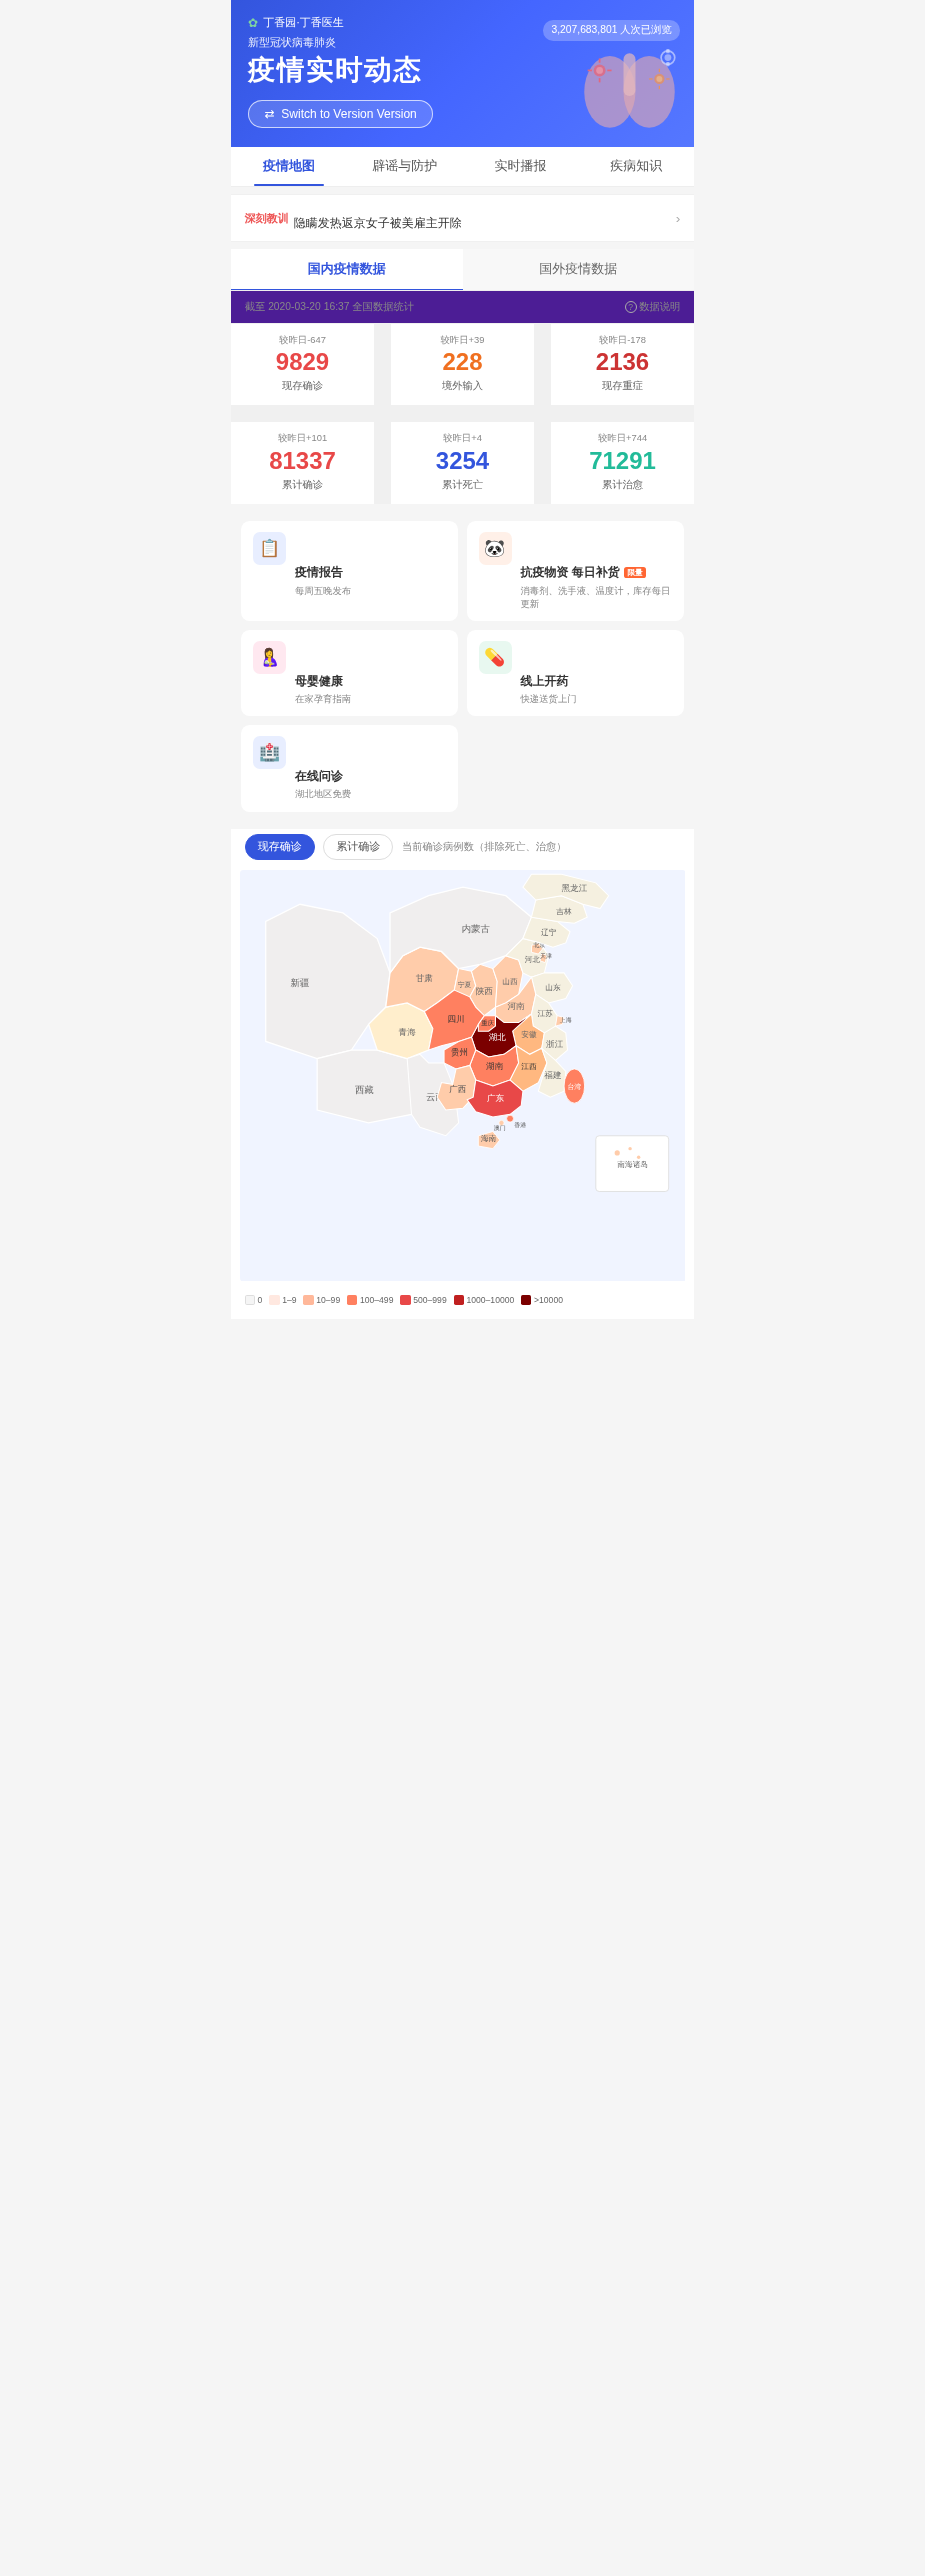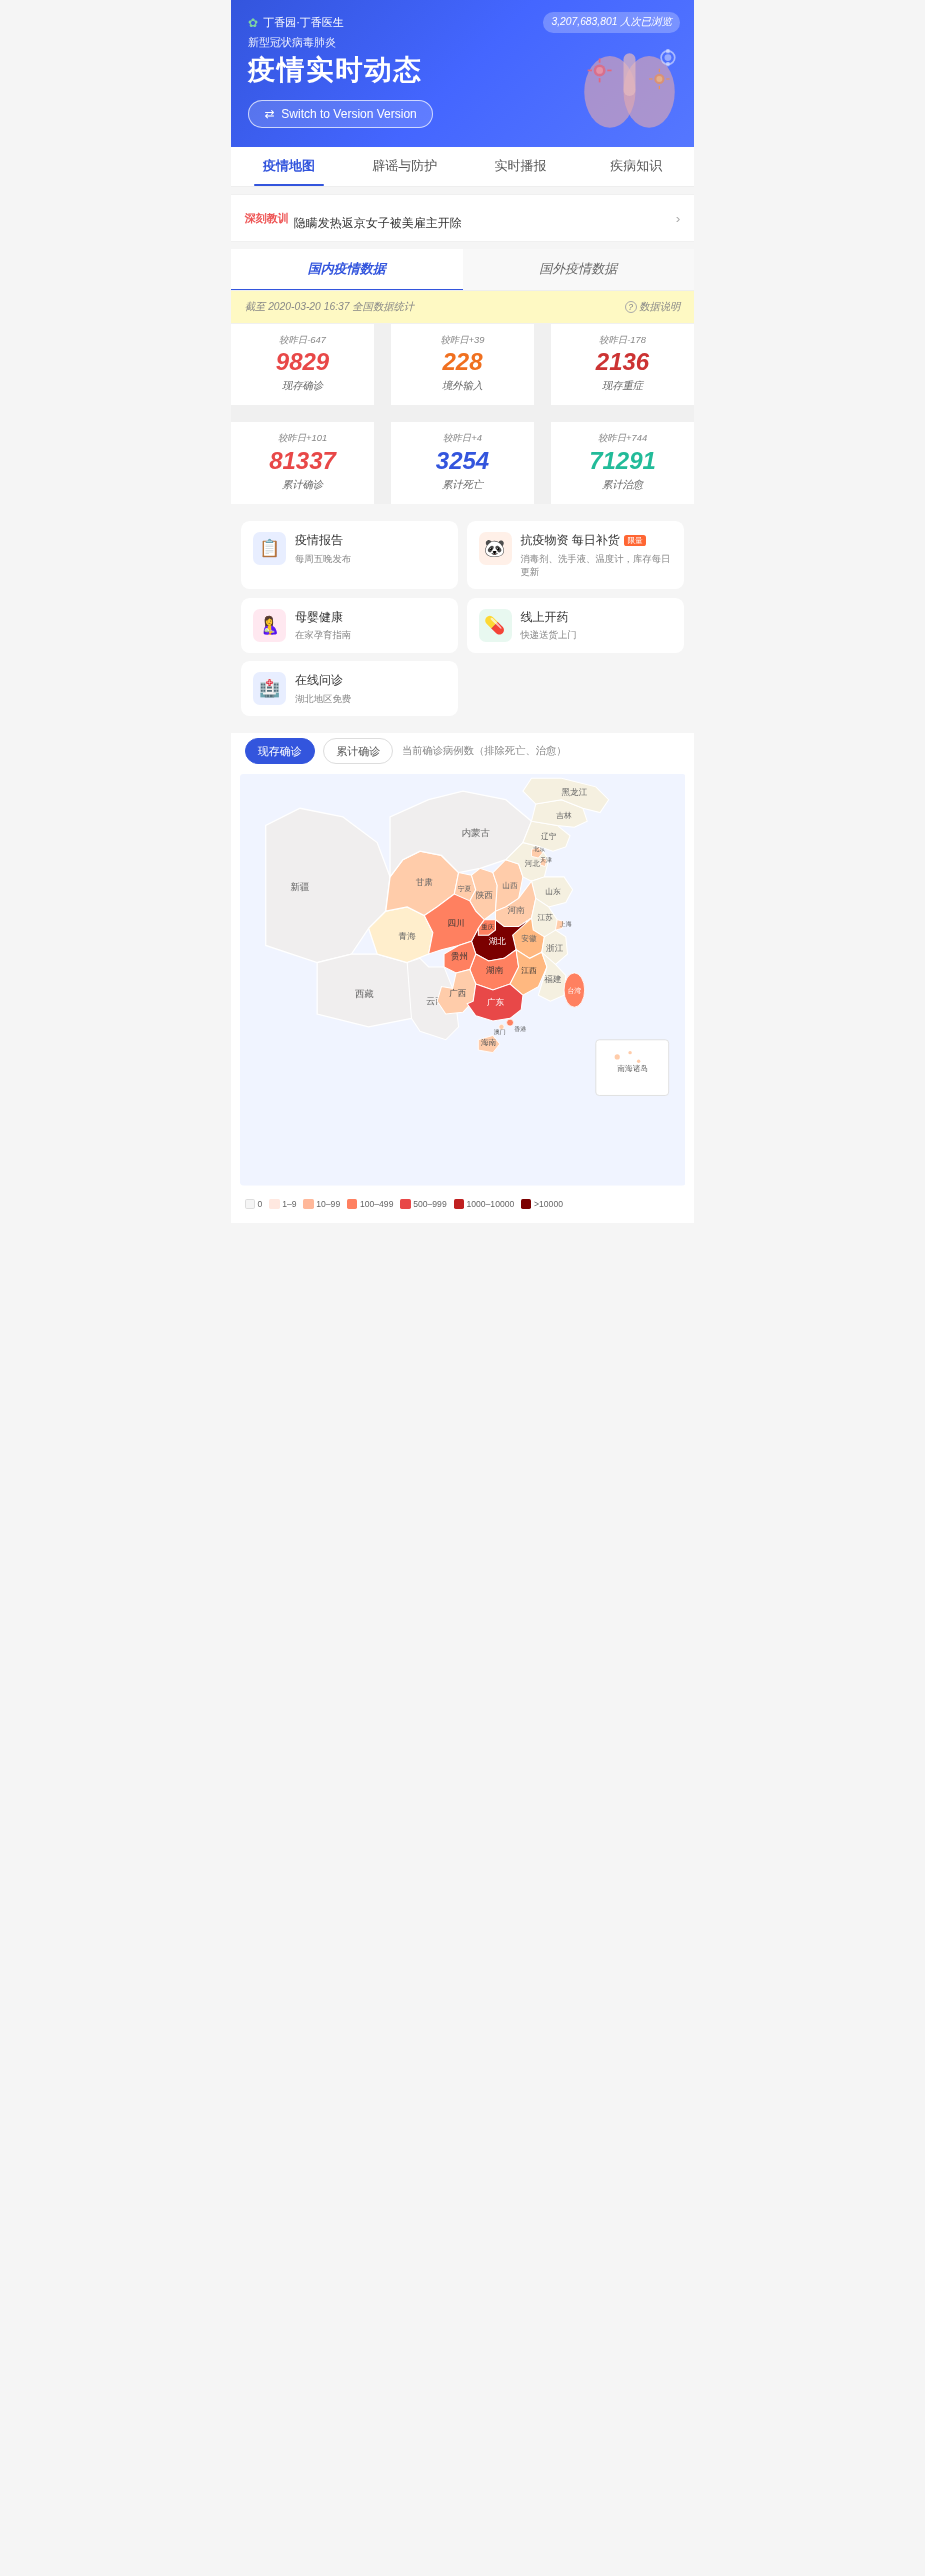--- a/index.html
+++ b/index.html
@@ -28,28 +28,27 @@
       color: #7fd4a0;
       font-size: 12px;
       margin-right: 5.1px;
     }
     .logo-text {
       color: white;
       font-size: 11px;
     }
     .visit-count {
       position: absolute;
-      top: 12px;
+      top: 20px;
       right: 13.7px;
       background: rgba(255,255,255,0.25);
       color: white;
       font-size: 10.3px;
       padding: 3.4px 8.6px;
       border-radius: 10.3px;
-      font-style: italic;
     }
     .header-subtitle {
       color: rgba(255,255,255,0.9);
       font-size: 11px;
       margin-bottom: 1.7px;
     }
     .header-title {
       color: white;
       font-size: 27.4px;
       font-weight: 700;
@@ -139,23 +138,22 @@
       margin-top: 11px;
     }
     .news-arrow {
       color: #aaa;
       margin-left: 6.9px;
       font-size: 13.7px;
     }
 
     
     .data-section {
-      background: #fef9c3;
+      background: #4c1d95;
       margin: 0;
-      font-style: italic;
     }
     .data-tabs {
       display: flex;
       border-bottom: 0.9px solid #eee;
     }
     .data-tab {
       flex: 1;
       text-align: center;
       padding: 11px;
       font-size: 13px;
@@ -260,26 +258,27 @@
       font-size: 17px;
       flex-shrink: 0;
     }
     .service-icon.blue-bg { background: #e8eeff; }
     .service-icon.orange-bg { background: #fff0e8; }
     .service-icon.pink-bg { background: #ffe8f0; }
     .service-icon.green-bg { background: #e8f8f0; }
     .service-info { flex: 1; }
     .service-title {
       font-size: 12px;
-      font-weight: 400;
+      font-weight: 700;
       color: #333;
       margin-bottom: 2.6px;
       display: flex;
       align-items: center;
       gap: 4.3px;
+      margin-top: 32px;
     }
     .service-badge {
       background: #ff6633;
       color: white;
       font-size: 7.7px;
       padding: 0.9px 3.4px;
       border-radius: 2.6px;
     }
     .service-desc {
       font-size: 9.4px;

